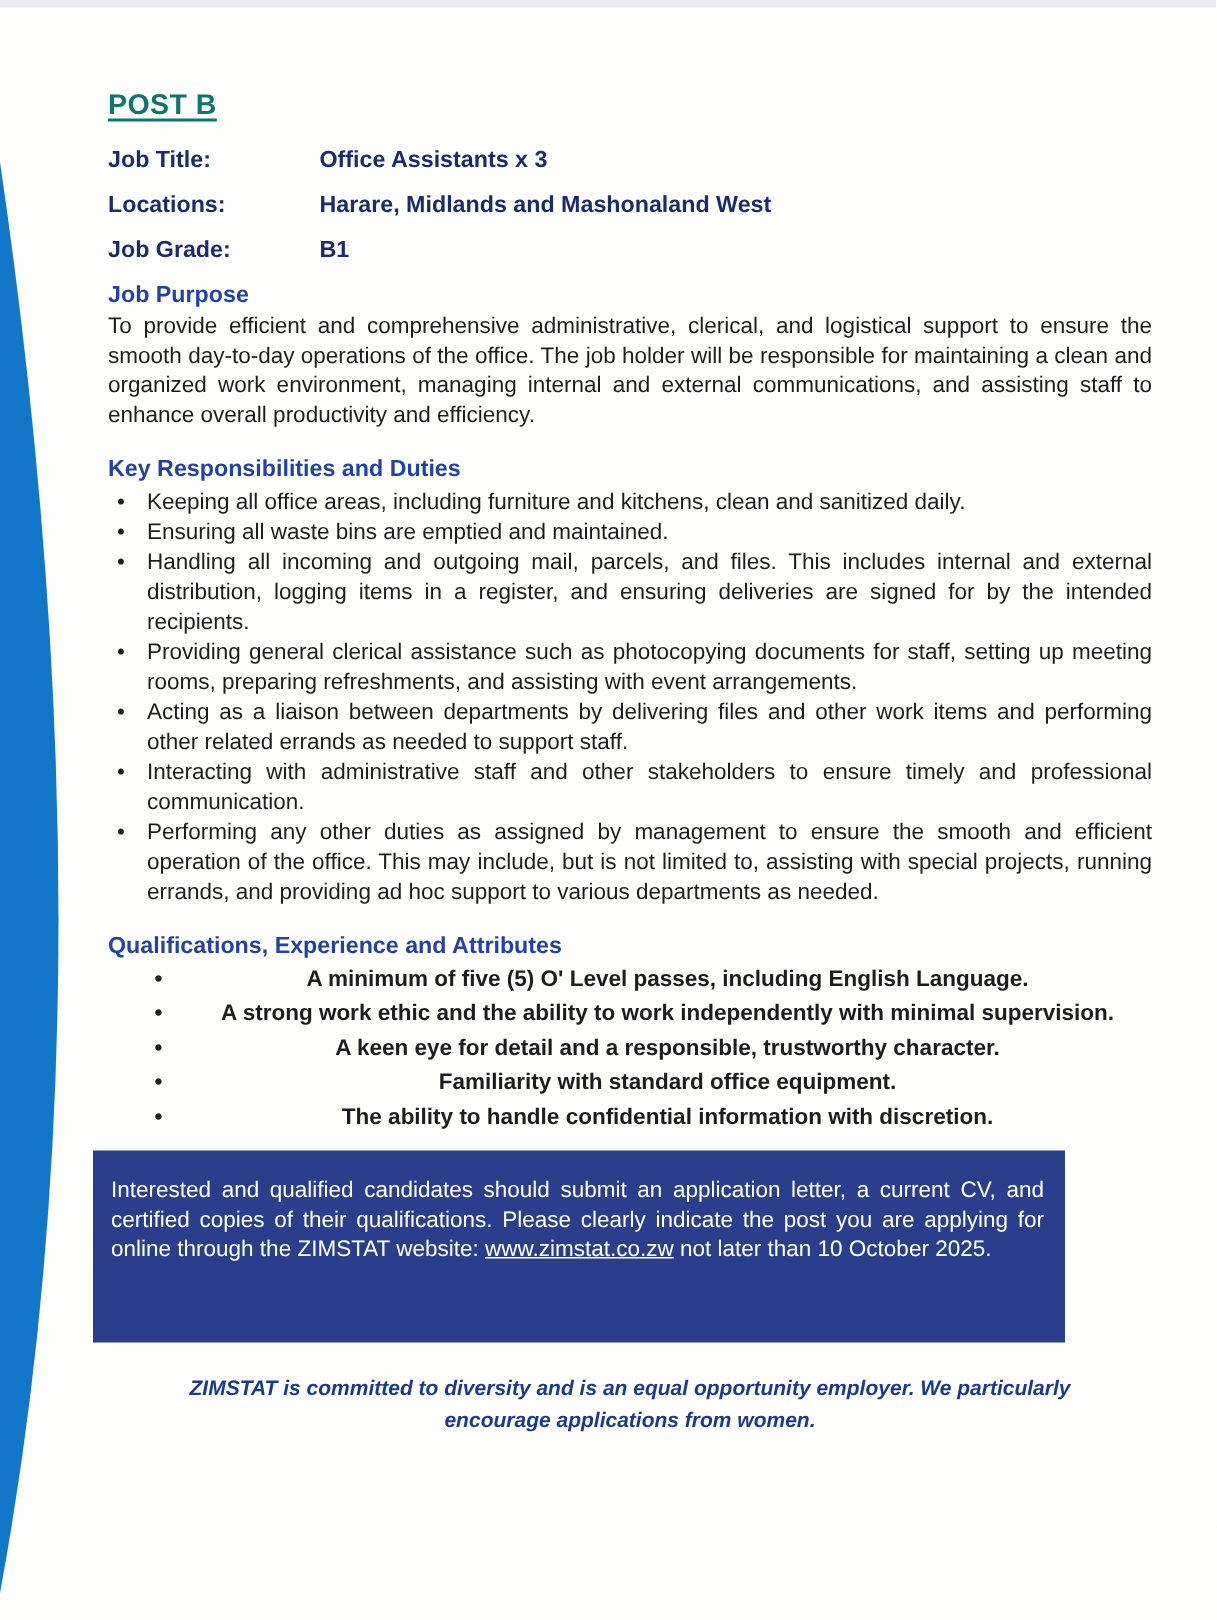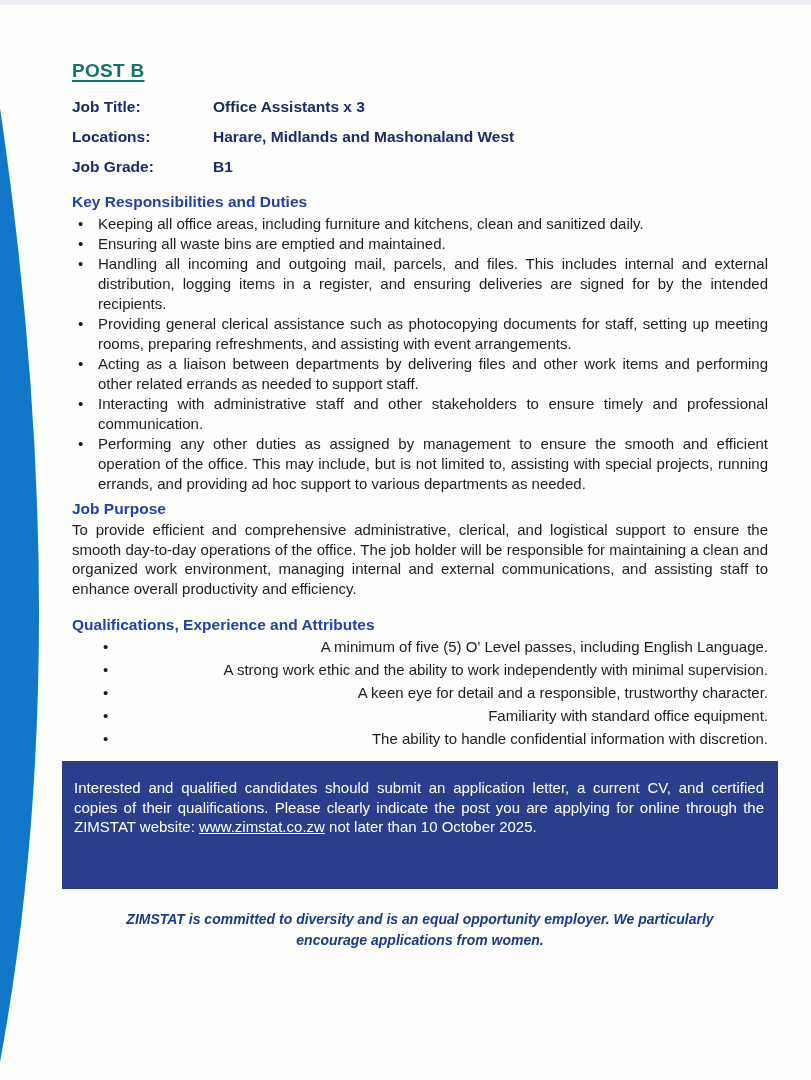--- a/index.html
+++ b/index.html
@@ -60,26 +60,27 @@
     padding-left:26px;
   }
   ul.bullets li::before{
     content:"\2022";
     position:absolute;left:6px;top:0;
     font-size:15px;color:#1d1d1f;
   }
   ul.bullets.indented li{
     padding-left:50px;
     margin-bottom:3px;
-    text-align:right;
+    text-align:center;
+    font-weight:bold;
   }
   ul.bullets.indented li::before{left:31px;}
   .notice-box{
     margin:12px 0 0 -10px;
-    width:716px;
+    width:648px;
     box-sizing:border-box;
     background:#2a3e8c;
     color:#ffffff;
     padding:17px 14px 52px 12px;
   }
   .notice-box p{
     margin:0;
     font-size:15px;line-height:19.7px;
     text-align:justify;
   }
@@ -118,36 +119,36 @@
       <div class="meta-row">
         <span class="meta-label">Locations:</span>
         <span class="meta-value">Harare, Midlands and Mashonaland West</span>
       </div>
       <div class="meta-row">
         <span class="meta-label">Job Grade:</span>
         <span class="meta-value">B1</span>
       </div>
     </div>
 
+    <div class="sec" style="margin-top:6px;">
+      <h2 class="section-heading">Job Purpose</h2>
+      <p class="body-par">To provide efficient and comprehensive administrative, clerical, and logistical support to ensure the smooth day-to-day operations of the office. The job holder will be responsible for maintaining a clean and organized work environment, managing internal and external communications, and assisting staff to enhance overall productivity and efficiency.</p>
+    </div>
+
     <div class="sec">
       <h2 class="section-heading">Key Responsibilities and Duties</h2>
       <ul class="bullets">
         <li>Keeping all office areas, including furniture and kitchens, clean and sanitized daily.</li>
         <li>Ensuring all waste bins are emptied and maintained.</li>
         <li>Handling all incoming and outgoing mail, parcels, and files. This includes internal and external distribution, logging items in a register, and ensuring deliveries are signed for by the intended recipients.</li>
         <li>Providing general clerical assistance such as photocopying documents for staff, setting up meeting rooms, preparing refreshments, and assisting with event arrangements.</li>
         <li>Acting as a liaison between departments by delivering files and other work items and performing other related errands as needed to support staff.</li>
         <li>Interacting with administrative staff and other stakeholders to ensure timely and professional communication.</li>
         <li>Performing any other duties as assigned by management to ensure the smooth and efficient operation of the office. This may include, but is not limited to, assisting with special projects, running errands, and providing ad hoc support to various departments as needed.</li>
       </ul>
-    </div>
-
-    <div class="sec" style="margin-top:6px;">
-      <h2 class="section-heading">Job Purpose</h2>
-      <p class="body-par">To provide efficient and comprehensive administrative, clerical, and logistical support to ensure the smooth day-to-day operations of the office. The job holder will be responsible for maintaining a clean and organized work environment, managing internal and external communications, and assisting staff to enhance overall productivity and efficiency.</p>
     </div>
 
     <div class="sec">
       <h2 class="section-heading">Qualifications, Experience and Attributes</h2>
       <ul class="bullets indented">
         <li>A minimum of five (5) O' Level passes, including English Language.</li>
         <li>A strong work ethic and the ability to work independently with minimal supervision.</li>
         <li>A keen eye for detail and a responsible, trustworthy character.</li>
         <li>Familiarity with standard office equipment.</li>
         <li>The ability to handle confidential information with discretion.</li>

